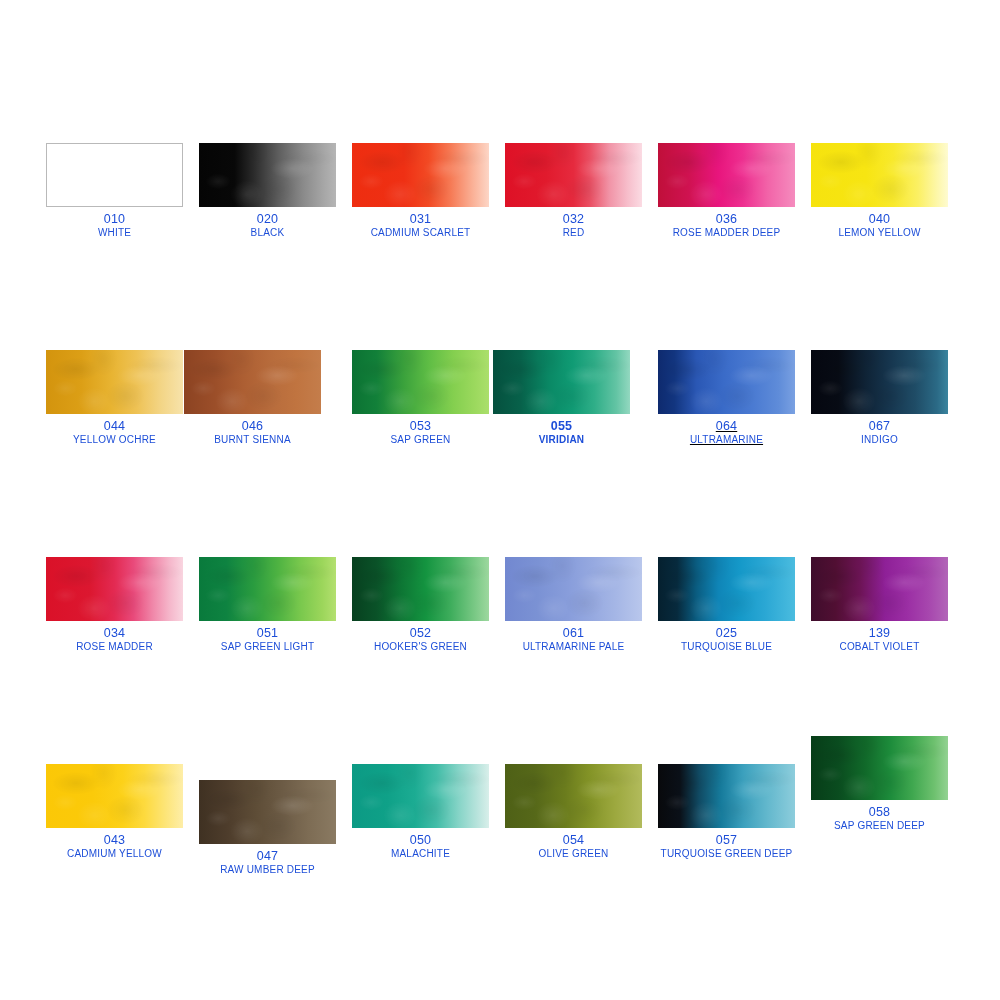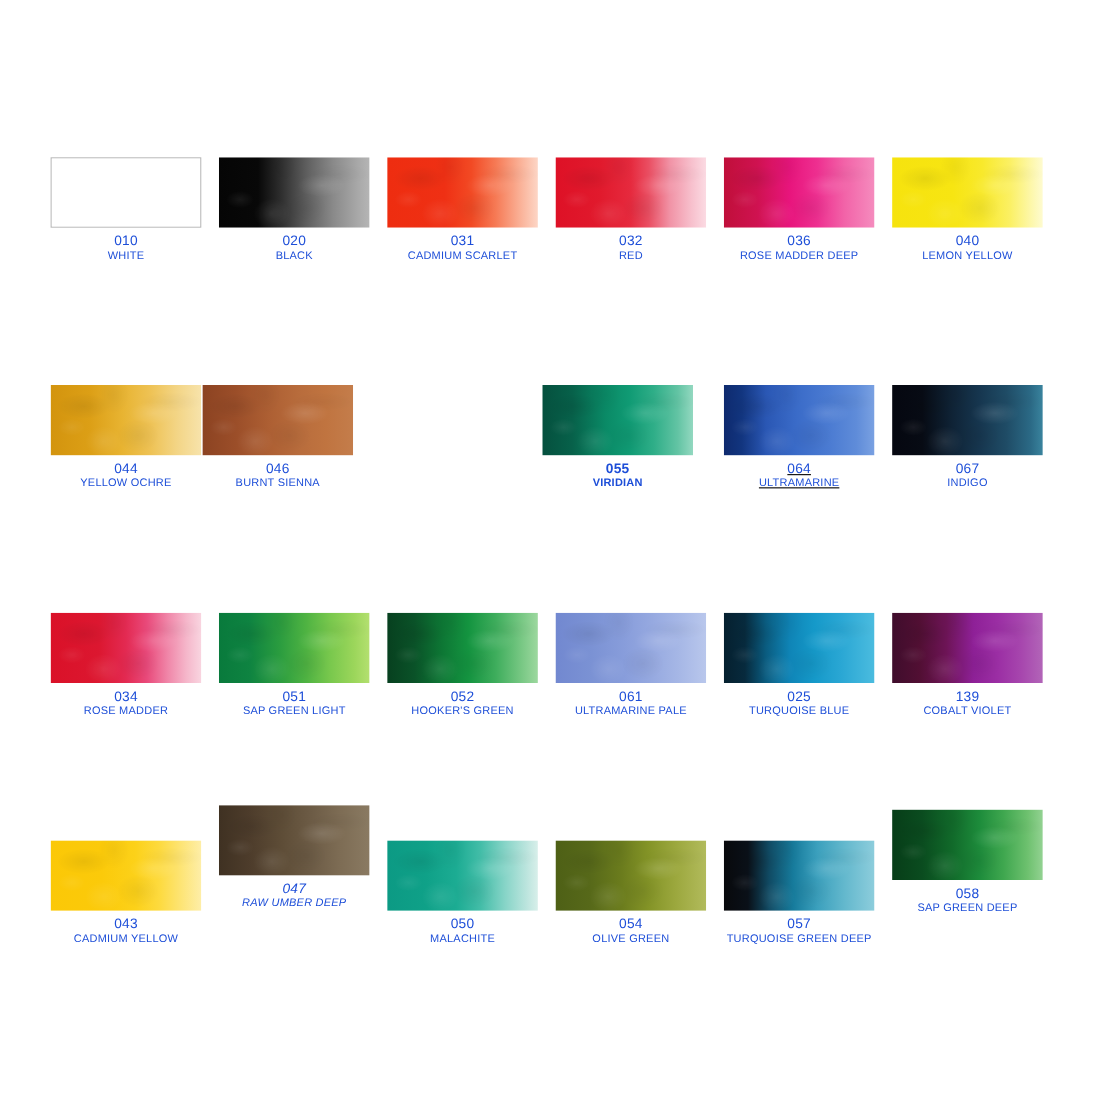--- a/index.html
+++ b/index.html
@@ -175,20 +175,31 @@
       <div class="swatch-chip">
         <div class="wash" style="background: linear-gradient(90deg, rgb(140, 67, 34) 0%, rgb(155, 78, 41) 22%, rgb(173, 95, 51) 44%, rgb(184, 108, 60) 64%, rgb(192, 116, 64) 82%, rgb(196, 125, 75) 100%);"></div>
         <div class="grain"></div>
         <div class="grain2"></div>
       </div>
       <div class="swatch-label">
         <div class="swatch-code">046</div>
         <div class="swatch-name">BURNT SIENNA</div>
       </div>
     </div>
+    <div class="swatch-cell" style="left: 352px; top: 350px;">
+      <div class="swatch-chip">
+        <div class="wash" style="background: linear-gradient(90deg, rgb(11, 114, 51) 0%, rgb(18, 128, 57) 18%, rgb(59, 162, 60) 38%, rgb(95, 189, 69) 56%, rgb(132, 207, 79) 74%, rgb(156, 217, 94) 90%, rgb(171, 223, 108) 100%);"></div>
+        <div class="grain"></div>
+        <div class="grain2"></div>
+      </div>
+      <div class="swatch-label">
+        <div class="swatch-code">053</div>
+        <div class="swatch-name">SAP GREEN</div>
+      </div>
+    </div>
     <div class="swatch-cell" style="left: 493px; top: 350px; font-weight: bold;">
       <div class="swatch-chip">
         <div class="wash" style="background: linear-gradient(90deg, rgb(5, 80, 62) 0%, rgb(7, 97, 74) 20%, rgb(10, 138, 102) 42%, rgb(16, 155, 116) 58%, rgb(47, 174, 136) 74%, rgb(99, 196, 164) 90%, rgb(147, 216, 192) 100%);"></div>
         <div class="grain"></div>
         <div class="grain2"></div>
       </div>
       <div class="swatch-label">
         <div class="swatch-code">055</div>
         <div class="swatch-name">VIRIDIAN</div>
       </div>
@@ -285,21 +296,21 @@
       <div class="swatch-chip">
         <div class="wash" style="background: linear-gradient(90deg, rgb(251, 200, 7) 0%, rgb(251, 202, 10) 34%, rgb(252, 209, 25) 56%, rgb(253, 218, 62) 72%, rgb(253, 228, 115) 86%, rgb(254, 238, 168) 100%);"></div>
         <div class="grain"></div>
         <div class="grain2"></div>
       </div>
       <div class="swatch-label">
         <div class="swatch-code">043</div>
         <div class="swatch-name">CADMIUM YELLOW</div>
       </div>
     </div>
-    <div class="swatch-cell" style="left: 199px; top: 732px; font-style: italic;">
+    <div class="swatch-cell" style="left: 199px; top: 780px;">
       <div class="swatch-chip">
         <div class="wash" style="background: linear-gradient(90deg, rgb(63, 49, 34) 0%, rgb(77, 60, 43) 20%, rgb(94, 77, 55) 42%, rgb(109, 92, 70) 62%, rgb(125, 108, 84) 80%, rgb(138, 122, 98) 100%);"></div>
         <div class="grain"></div>
         <div class="grain2"></div>
       </div>
       <div class="swatch-label">
         <div class="swatch-code">047</div>
         <div class="swatch-name">RAW UMBER DEEP</div>
       </div>
     </div>

